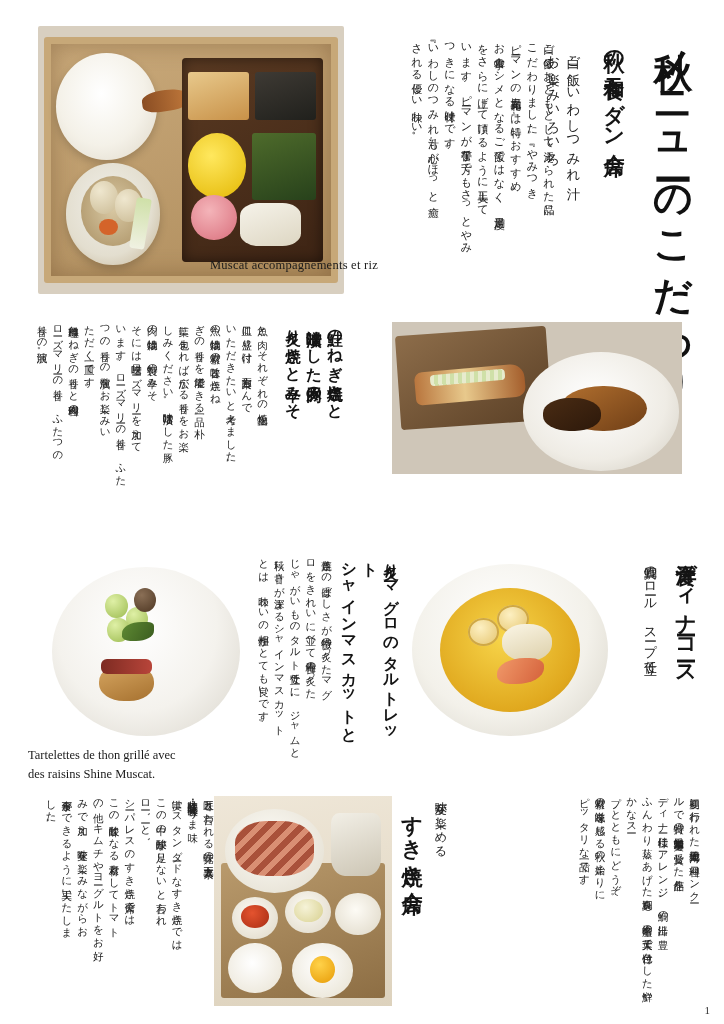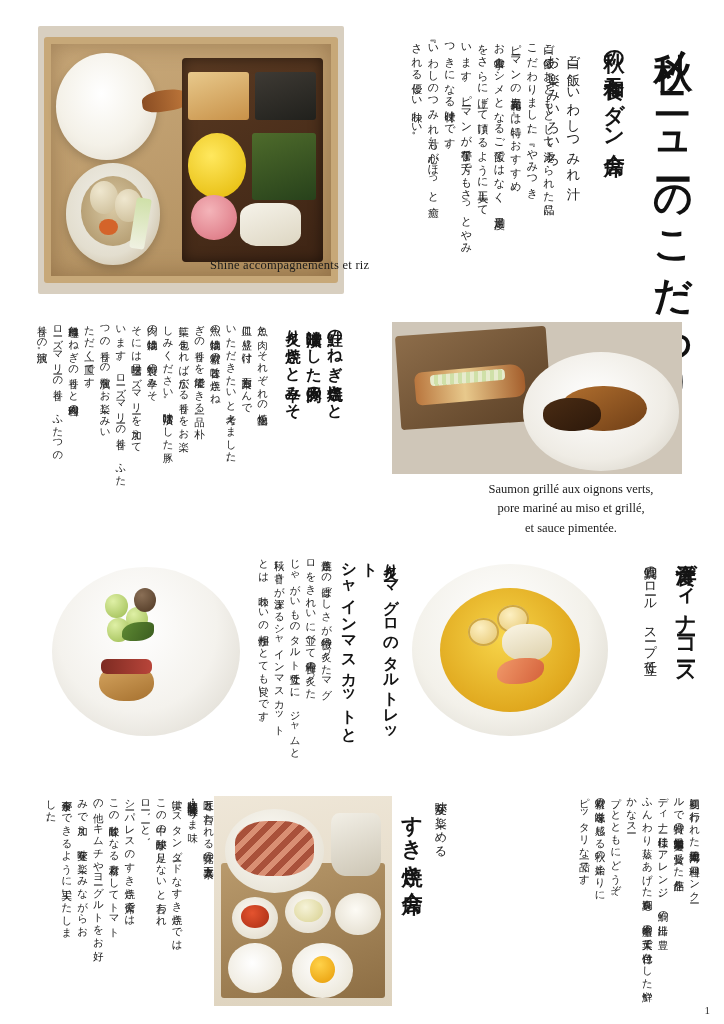--- a/index.html
+++ b/index.html
@@ -484,21 +484,21 @@
       <div class="lacquer"></div>
       <div class="cell c-gratin"></div>
       <div class="cell c-nori"></div>
       <div class="cell c-yellow"></div>
       <div class="cell c-green"></div>
       <div class="cell c-pink"></div>
       <div class="cell c-white"></div>
     </div>
   </div>
 
-  <div id="cap-washoku">Shine accompagnements et riz</div>
+  <div id="cap-washoku">Muscat accompagnements et riz</div>
 
   <div id="sec1-heading" class="vtitle">秋の和食モダン会席</div>
 
   <div id="sec1-sub" class="vtext">白ご飯　いわしつみれ汁
 お楽しみいろいろ</div>
 
   <div id="sec1-body" class="vtext">白ご飯のおともとして添えられた品に
 こだわりました。『やみつき
 ピーマンの塩昆布和え』は特におすすめ。
 お食事のシメとなるご飯ではなく、満足度
@@ -532,23 +532,20 @@
 しみください。味噌漬けした豚
 肉の焼物は、特製の辛みそ
 そには味噌ローズマリーを加えて
 います。ローズマリーの香り、ふた
 つの香りの競演をお楽しみい
 ただく一皿です。
 魚料理はねぎの香りと肉料理の
 ローズマリーの香り、ふたつの
 香りの競演。</div>
 
-  <div id="cap-salmon" style="white-space: pre-line;">Saumon grillé aux oignons verts,
-pore mariné au miso et grillé,
-et sauce pimentée.</div>
 
   <div id="sec3-heading" class="vtitle">洋食ディナーコース</div>
 
   <div id="sec3-sub" class="vtext">真鯛のロール　スープ仕立て</div>
 
   <div id="sec3-body" class="vtext">初夏に行われた地元東三河の料理コンクー
 ルで特賞の愛知県知事賞を受賞した作品を
 ディナー仕様にアレンジ。鯛の出汁に豊
 ふんわり蒸しあげた真鯛を、橋名産の大葉で色付けした鮮やかなスー
 プとともにどうぞ。
@@ -573,20 +570,22 @@
       <div class="grape g1"></div>
       <div class="grape g2"></div>
       <div class="grape g3"></div>
       <div class="g-dark"></div>
       <div class="mint"></div>
       <div class="tart"></div>
       <div class="tuna"></div>
     </div>
   </div>
 
+  <div id="cap-tartelette" style="white-space: pre-line;">Tartelettes de thon grillé avec
+des raisins Shine Muscat.</div>
 
   <div id="sec4-heading" class="vtitle">炙りマグロのタルトレット
 シャインマスカットと</div>
 
   <div id="sec4-body" class="vtext">藁焼きの香ばしさが特徴の炙ったマグ
 ロをきれいに並べて青梅の炙った
 じゃがいものタルト仕立てに。ジャムと
 秋に甘さが深まるシャインマスカット
 とは、味わいの相性がとても良いです。</div>
 

